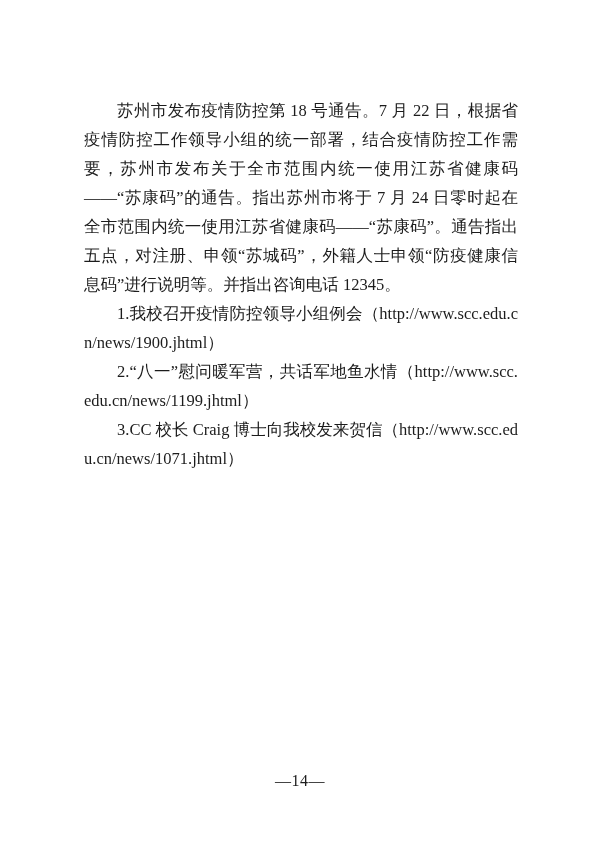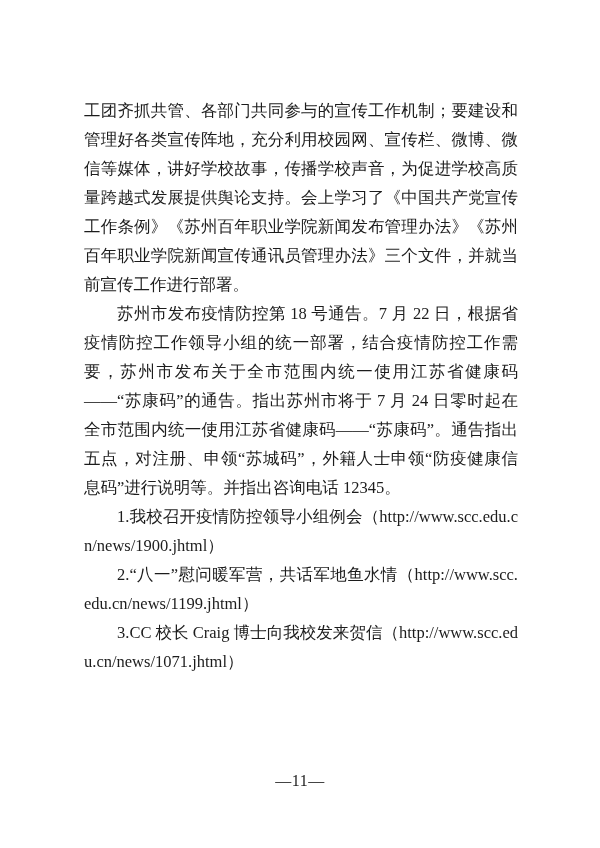--- a/index.html
+++ b/index.html
@@ -53,27 +53,26 @@
     letter-spacing: 0.5px;
     color: #1c1c1c;
   }
 </style>
 </head>
 <body>
 
 <div class="page">
   <div class="content">
 
-    <p>工团齐抓共管、各部门共同参与的宣传工作机制；要建设和管理好各类宣传阵地，充分利用校园网、宣传栏、微博、微信等媒体，讲好学校故事，传播学校声音，为促进学校高质量跨越式发展提供舆论支持。会上学习了《中国共产党宣传工作条例》《苏州百年职业学院新闻发布管理办法》《苏州百年职业学院新闻宣传通讯员管理办法》三个文件，并就当前宣传工作进行部署。</p>
 
     <p class="indent"><span class="bold-lead">苏州市发布疫情防控第 18 号通告。</span><span>7 月 22 日，根据省疫情防控工作领导小组的统一部署，结合疫情防控工作需要，苏州市发布关于全市范围内统一使用江苏省健康码——“苏康码”的通告。指出苏州市将于 7 月 24 日零时起在全市范围内统一使用江苏省健康码——“苏康码”。通告指出五点，对注册、申领“苏城码”，外籍人士申领“防疫健康信息码”进行说明等。并指出咨询电话 12345。</span></p>
 
 
     <p class="appendix-item">1.我校召开疫情防控领导小组例会（http://www.scc.edu.cn/news/1900.jhtml）</p>
 
     <p class="appendix-item">2.“八一”慰问暖军营，共话军地鱼水情（http://www.scc.edu.cn/news/1199.jhtml）</p>
 
     <p class="appendix-item">3.CC 校长 Craig 博士向我校发来贺信（http://www.scc.edu.cn/news/1071.jhtml）</p>
 
   </div>
 
-  <div class="page-number">—11—</div>
+  <div class="page-number">—14—</div>
 </div>
 
 </body></html>

